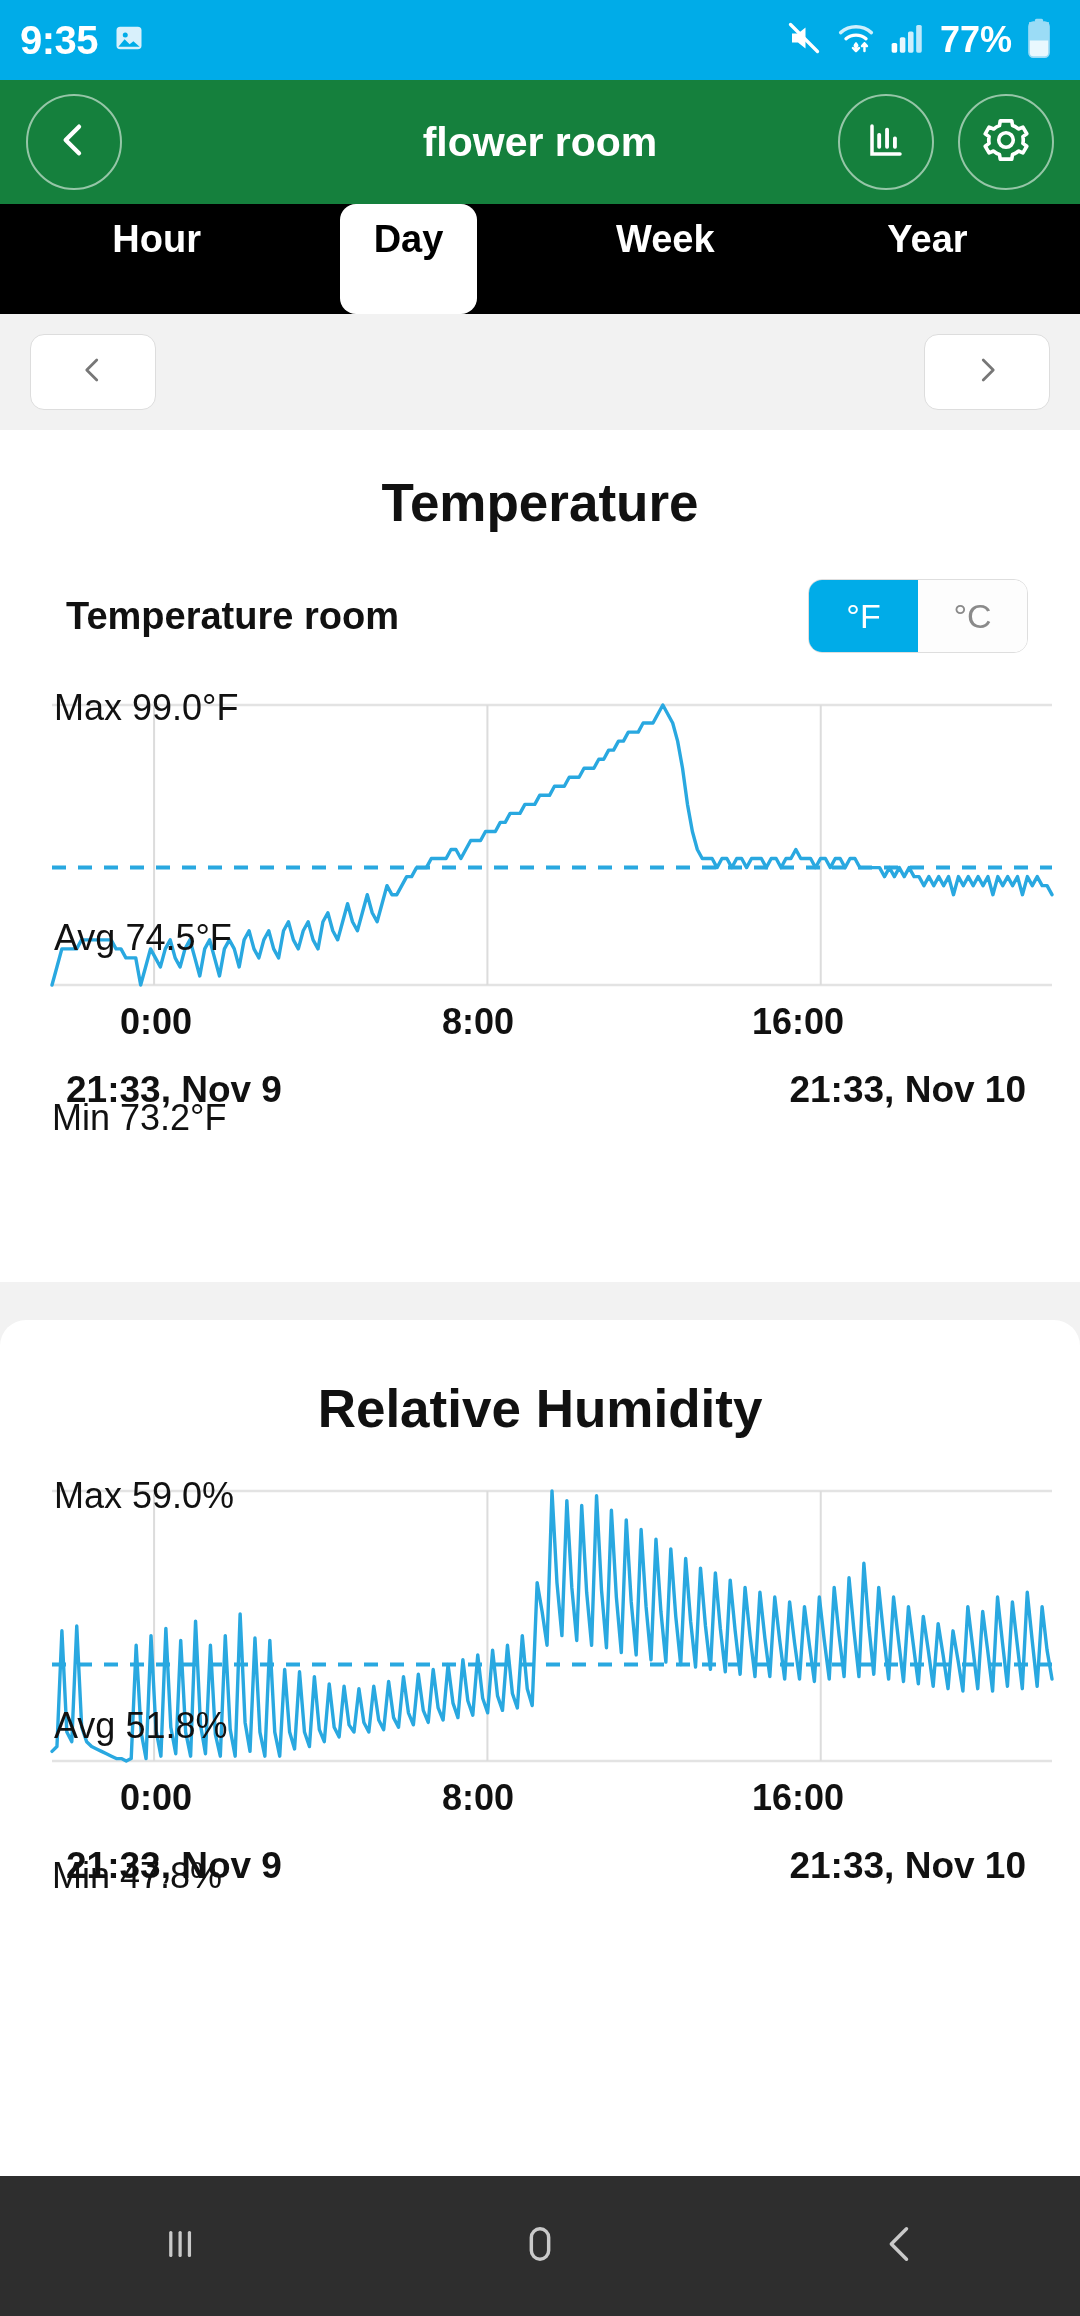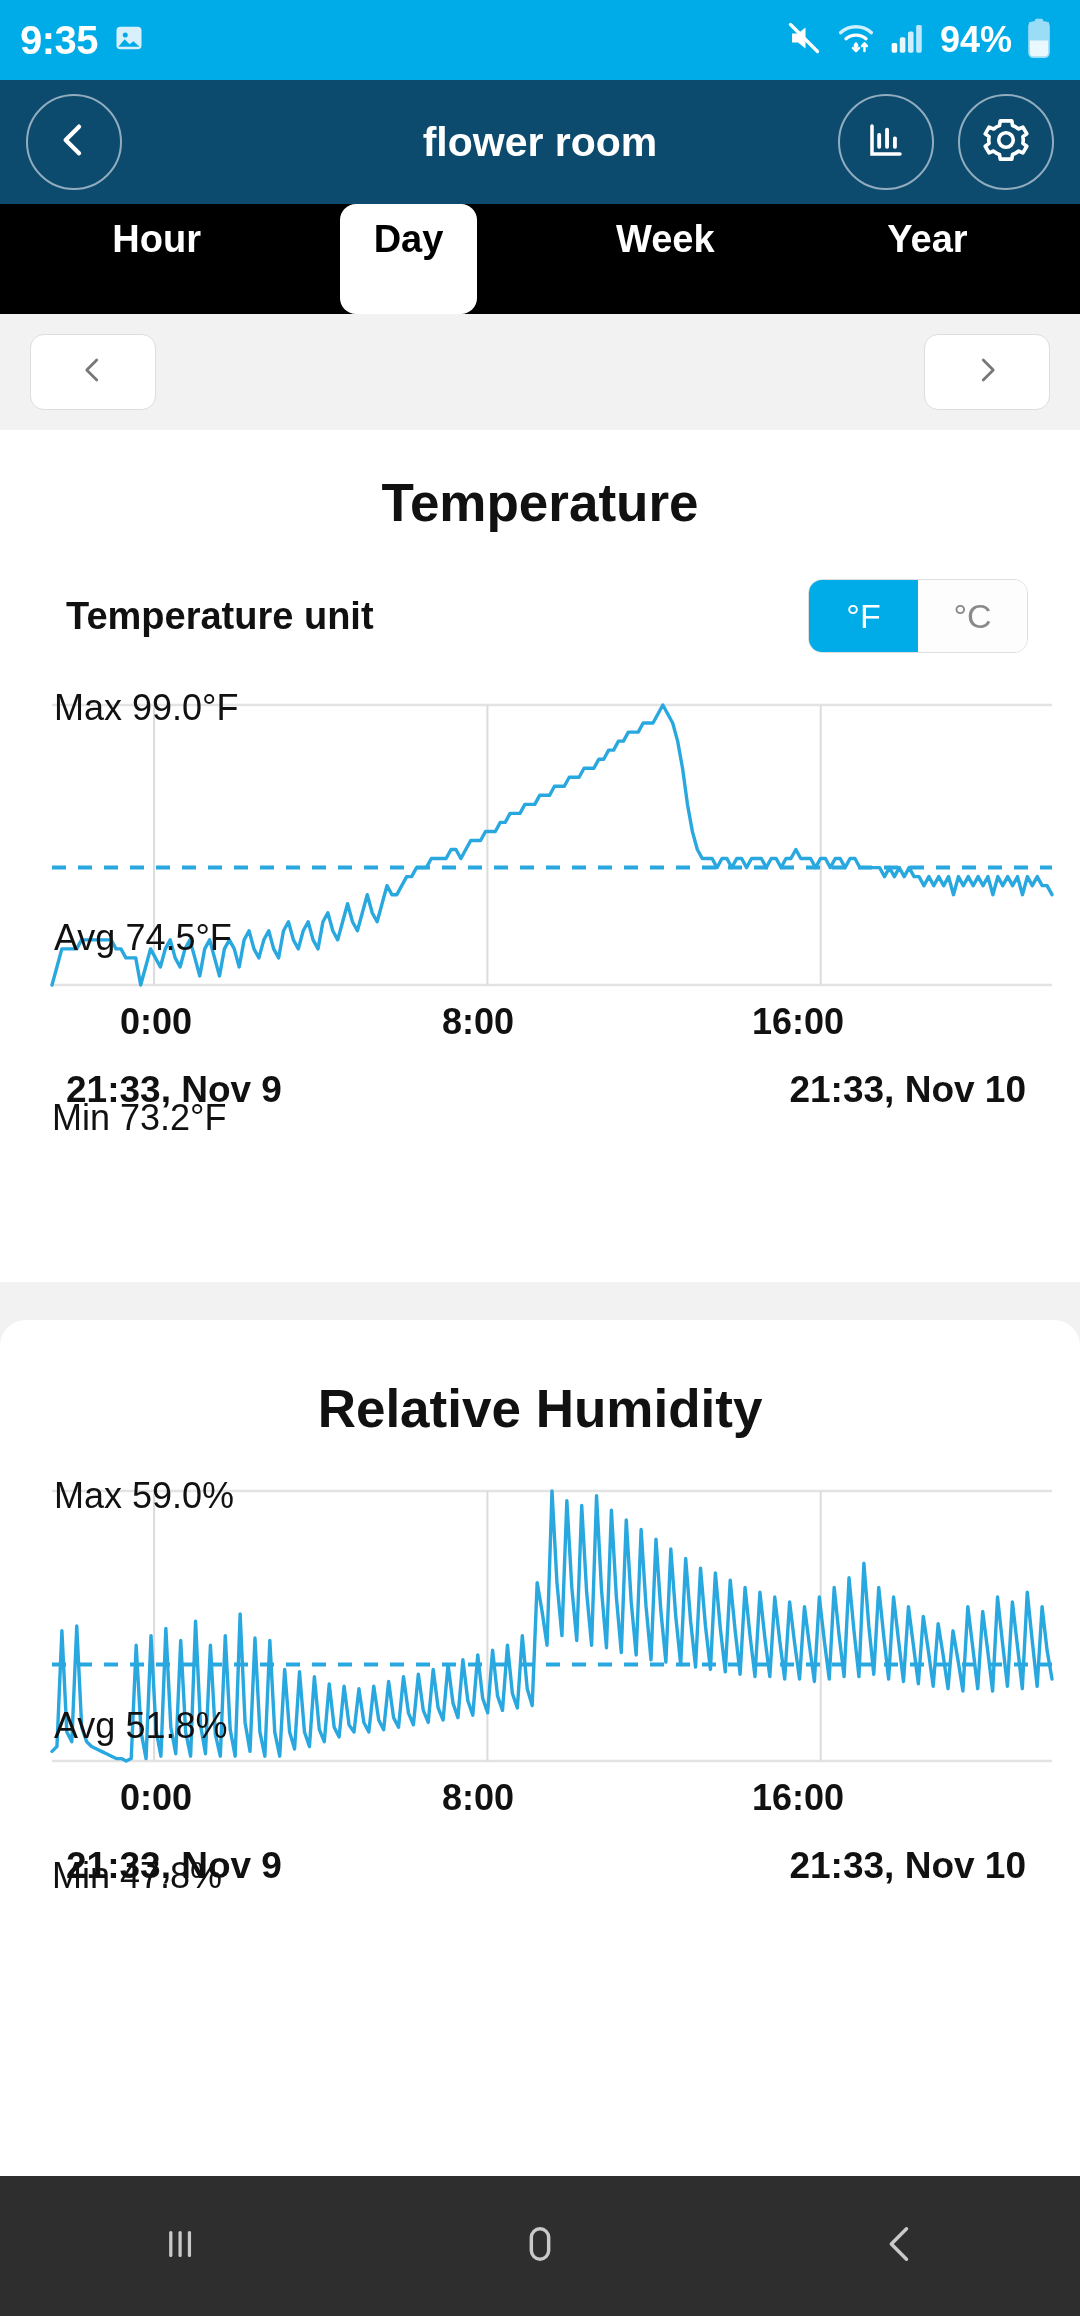--- a/index.html
+++ b/index.html
@@ -18,21 +18,21 @@
     padding:0 28px 0 20px; color:#fff;
   }
   .sb-left { display:flex; align-items:center; gap:16px; }
   .sb-time { font-size:40px; font-weight:700; letter-spacing:-0.5px; }
   .sb-right { display:flex; align-items:center; gap:14px; }
   .sb-batt-text { font-size:36px; font-weight:700; }
   .ico { display:block; }
 
   
   .header {
-    height:124px; flex:0 0 124px; background:#0c4a6e;
+    height:124px; flex:0 0 124px; background:#15803d;
     display:flex; align-items:center; padding:0 26px; position:relative;
   }
   .circle-btn {
     width:96px; height:96px; border-radius:50%;
     border:2px solid rgba(255,255,255,.55);
     display:flex; align-items:center; justify-content:center;
     flex:0 0 96px;
   }
   .header-title {
     position:absolute; left:0; right:0; text-align:center;
@@ -144,21 +144,21 @@
         </svg>
       </span>
       <span class="ico">
         <svg width="36" height="34" viewBox="0 0 22 20">
           <rect x="1" y="13" width="3.4" height="6" fill="#fff" rx="1"></rect>
           <rect x="6" y="9.5" width="3.4" height="9.5" fill="#e6f7fe" rx="1"></rect>
           <rect x="11" y="6" width="3.4" height="13" fill="#cfeffc" rx="1"></rect>
           <rect x="16" y="2" width="3.4" height="17" fill="#bfe9fb" rx="1"></rect>
         </svg>
       </span>
-      <span class="sb-batt-text">94%</span>
+      <span class="sb-batt-text">77%</span>
       <span class="ico">
         <svg width="26" height="40" viewBox="0 0 14 24">
           <rect x="4.5" y="0.5" width="5" height="2.2" rx="1" fill="#9bdcf6"></rect>
           <rect x="1" y="2.5" width="12" height="21" rx="2.6" fill="#e9f8fe"></rect>
           <path d="M1 2.5h12v11H1z" fill="#9bdcf6"></path>
           <rect x="1" y="2.5" width="12" height="21" rx="2.6" fill="none" stroke="#9bdcf6" stroke-width="1"></rect>
         </svg>
       </span>
     </div>
   </div>
@@ -214,21 +214,21 @@
             <path d="M9 4l8 8-8 8" stroke="#777" stroke-width="2.2" fill="none" stroke-linecap="round" stroke-linejoin="round"></path>
           </svg>
       </span>
     </div>
   </div>
 
   <div class="card" style="height:852px;">
     <div class="card-title">Temperature</div>
 
     <div class="unit-row">
-      <div class="unit-label">Temperature unit</div>
+      <div class="unit-label">Temperature room</div>
       <div class="seg">
         <div class="on">°F</div>
         <div class="off">°C</div>
       </div>
     </div>
 
     <div class="chart-wrap" style="margin-top:44px;">
       <div class="stat-label" style="left:54px; top:-10px;">Max 99.0°F</div>
       <div class="stat-label" style="left:54px; top:220px;">Avg 74.5°F</div>
       <div class="stat-label" style="left:52px; top:400px;">Min 73.2°F</div>

